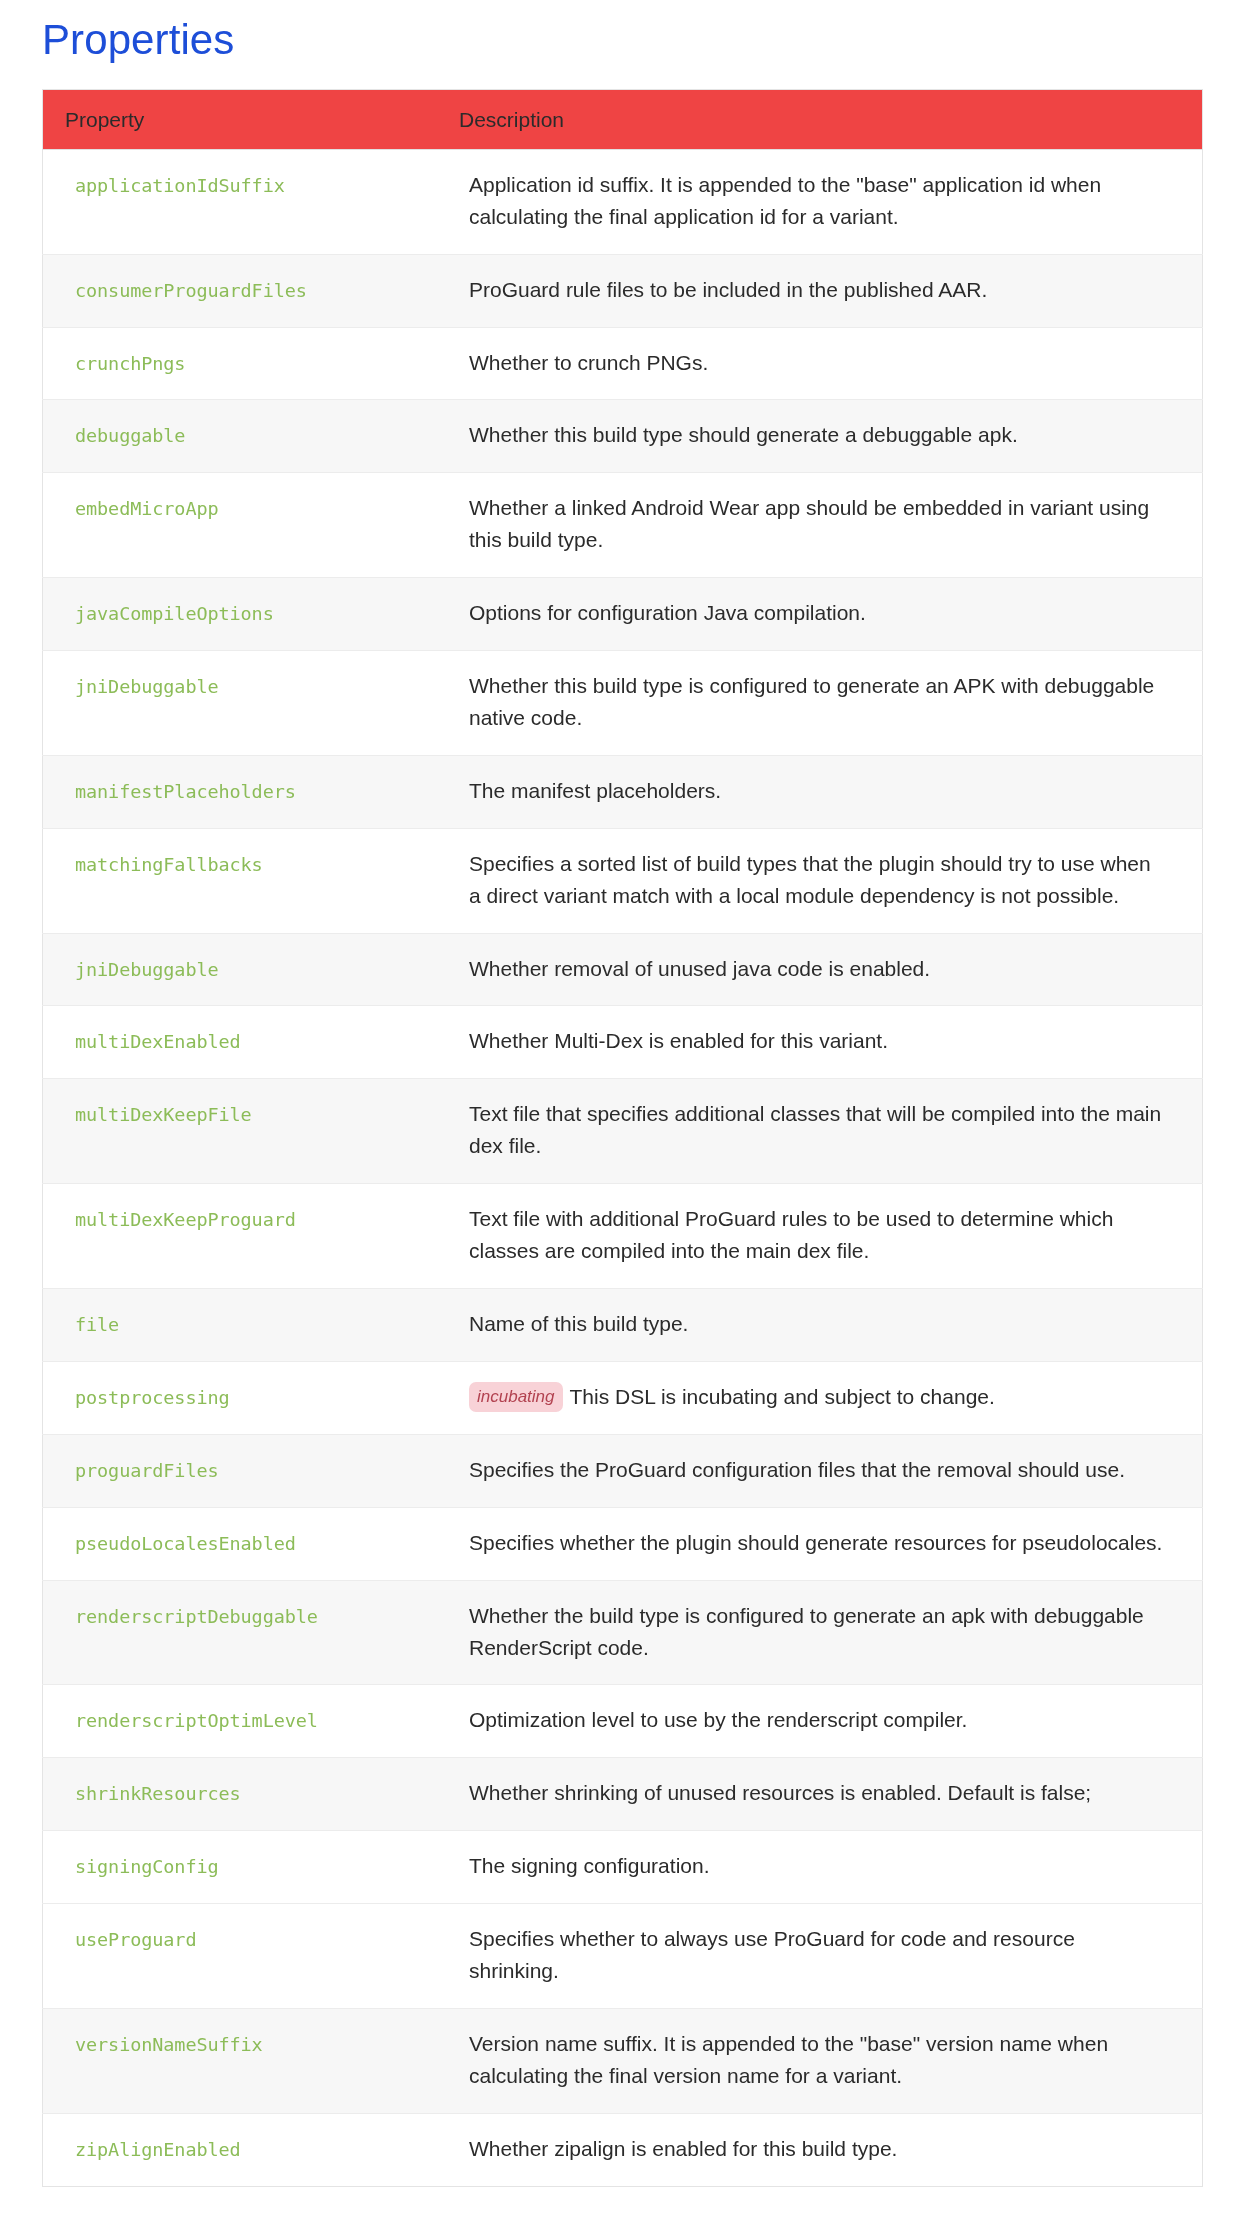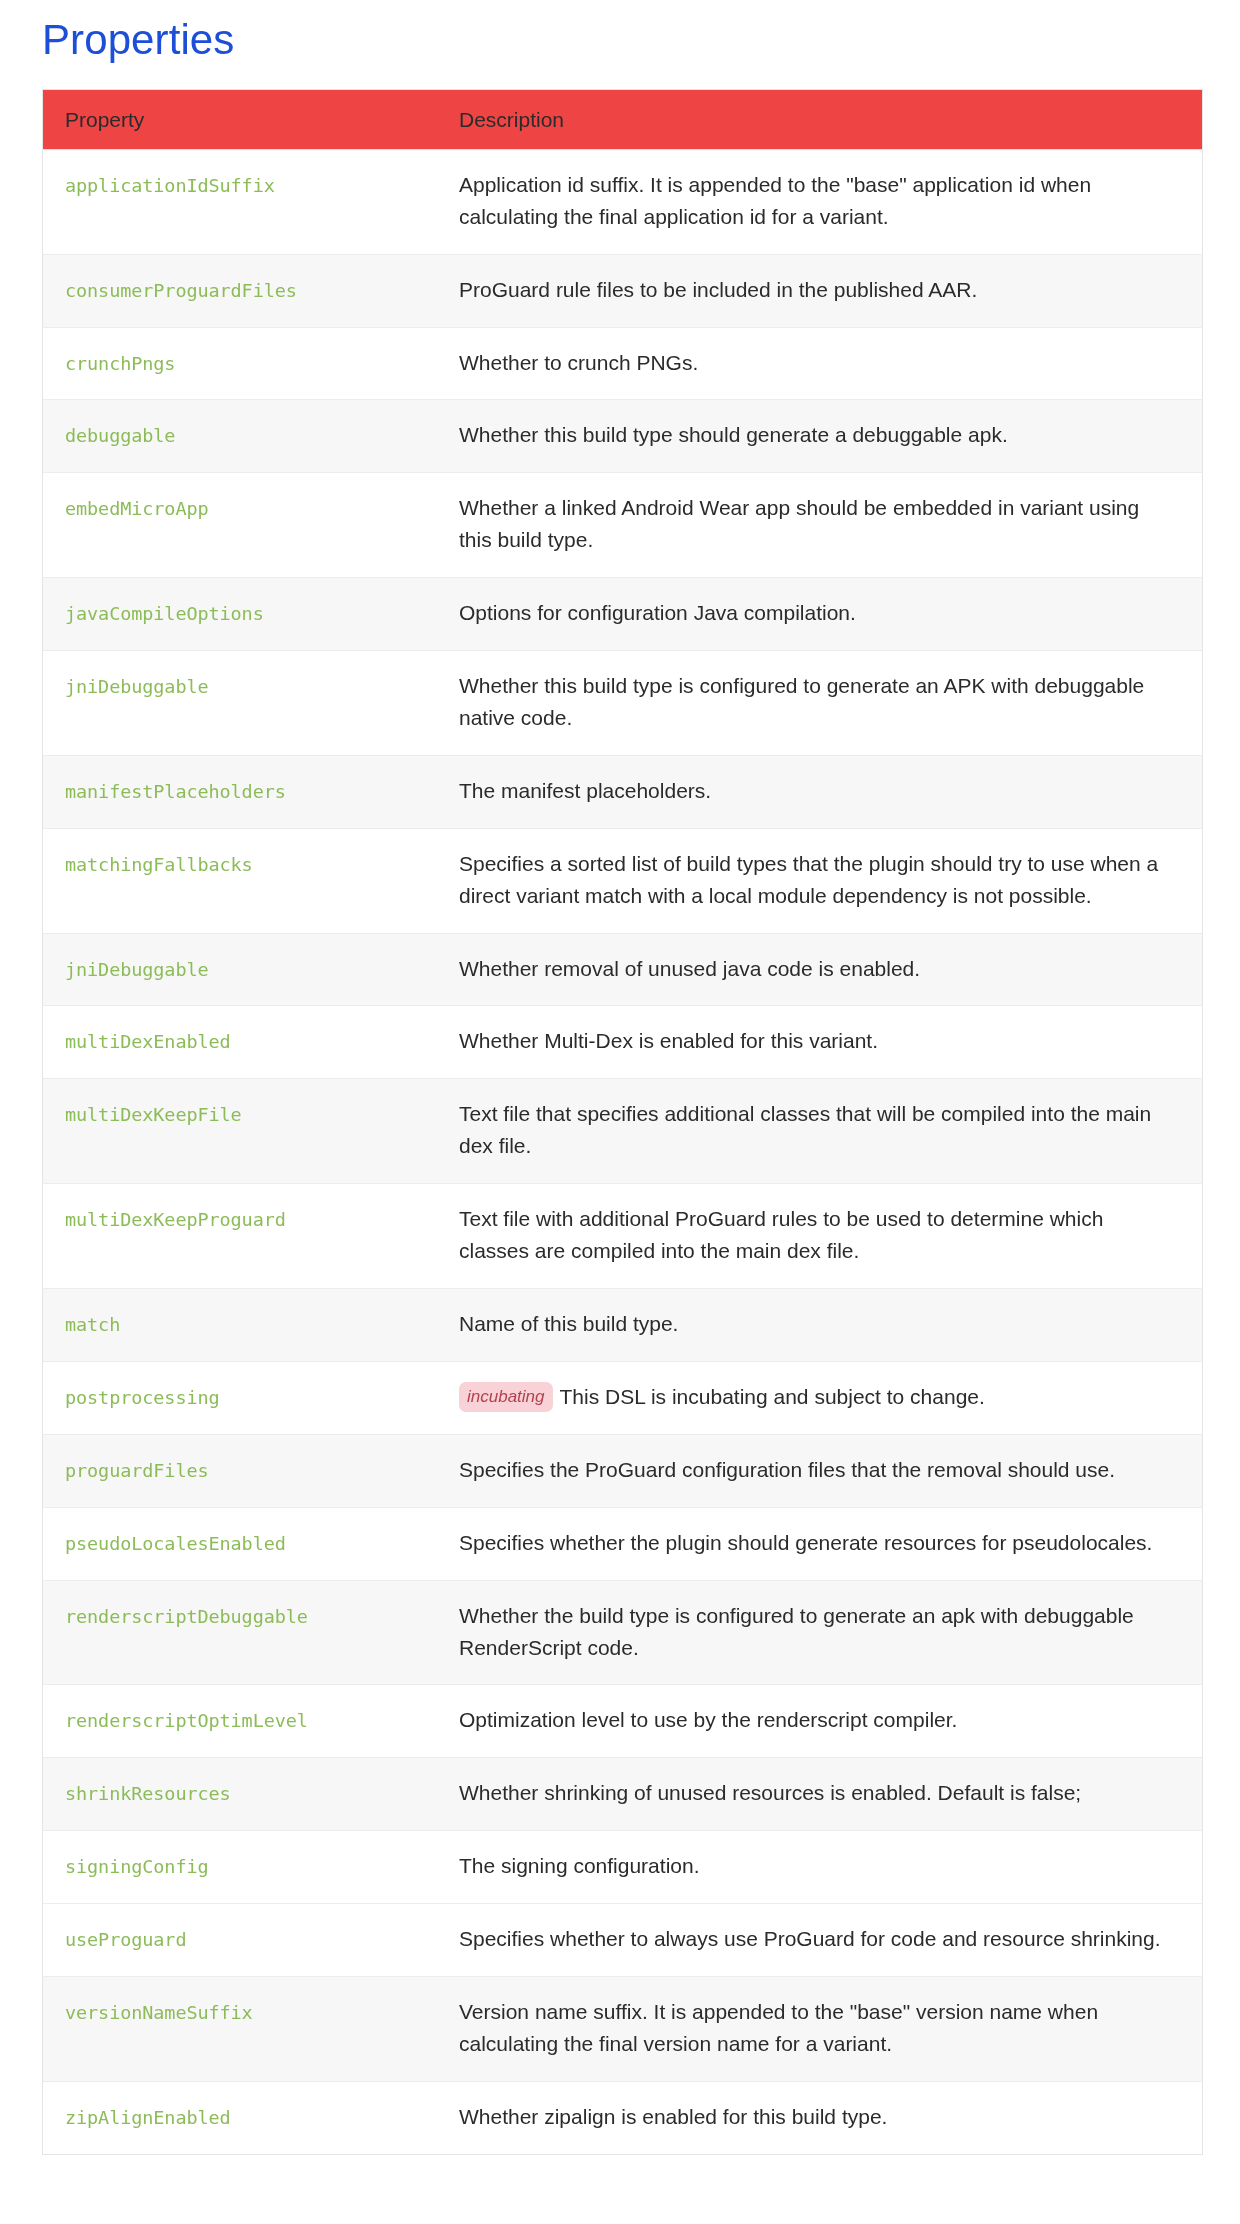--- a/index.html
+++ b/index.html
@@ -49,21 +49,21 @@
   }
   table.props th.col-prop { width: 352px; }
   table.props th.col-desc { width: auto; }
 
   table.props tbody tr { background: #ffffff; }
   table.props tbody tr.alt { background: #f7f7f7; }
   table.props tbody tr + tr td { border-top: 1px solid #ececec; }
 
   table.props td {
     vertical-align: top;
-    padding: 19px 20px 21px 22px;
+    padding: 19px 20px 21px 32px;
     font-size: 21px;
     line-height: 1.52;
     color: #2b2b2b;
   }
   table.props td.prop {
     font-family: "DejaVu Sans Mono", "Liberation Mono", monospace;
     font-size: 18.5px;
     color: #8cbc58;
     padding-top: 22px;
     word-break: normal;
@@ -150,21 +150,21 @@
           </tr>
           <tr class="alt">
             <td class="prop">multiDexKeepFile</td>
             <td class="desc"><span class="desc-text">Text file that specifies additional classes that will be compiled into the main dex file.</span></td>
           </tr>
           <tr>
             <td class="prop">multiDexKeepProguard</td>
             <td class="desc"><span class="desc-text">Text file with additional ProGuard rules to be used to determine which classes are compiled into the main dex file.</span></td>
           </tr>
           <tr class="alt">
-            <td class="prop">match</td>
+            <td class="prop">file</td>
             <td class="desc"><span class="desc-text">Name of this build type.</span></td>
           </tr>
           <tr>
             <td class="prop">postprocessing</td>
             <td class="desc"><span class="badge-incubating">incubating</span><span class="desc-text">This DSL is incubating and subject to change.</span></td>
           </tr>
           <tr class="alt">
             <td class="prop">proguardFiles</td>
             <td class="desc"><span class="desc-text">Specifies the ProGuard configuration files that the removal should use.</span></td>
           </tr>

